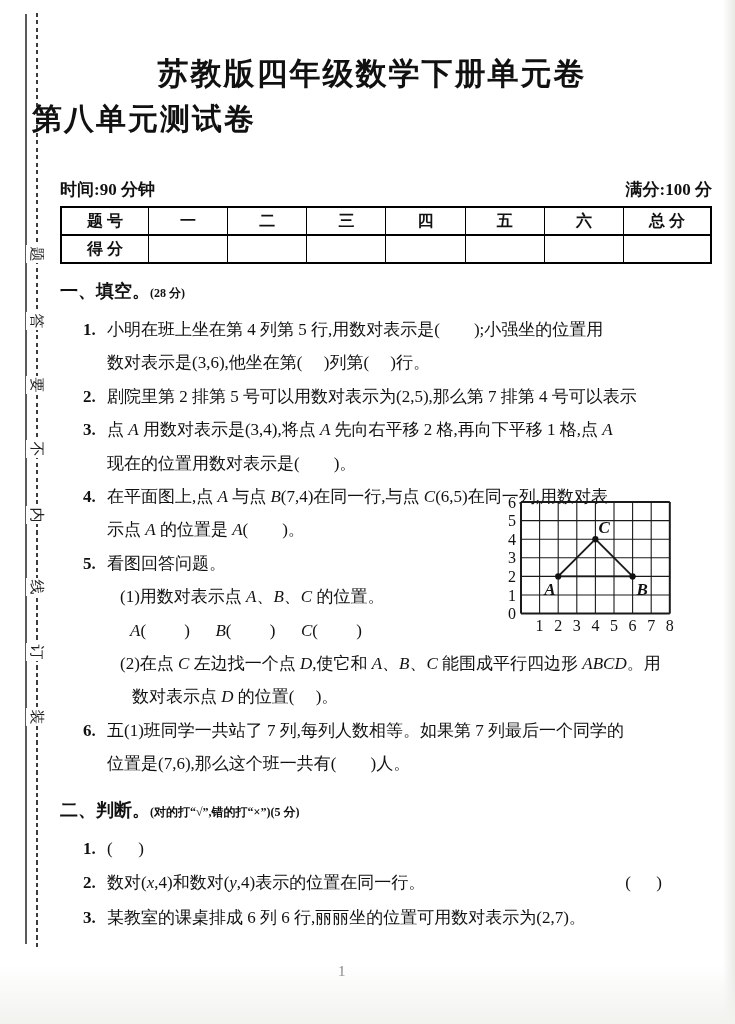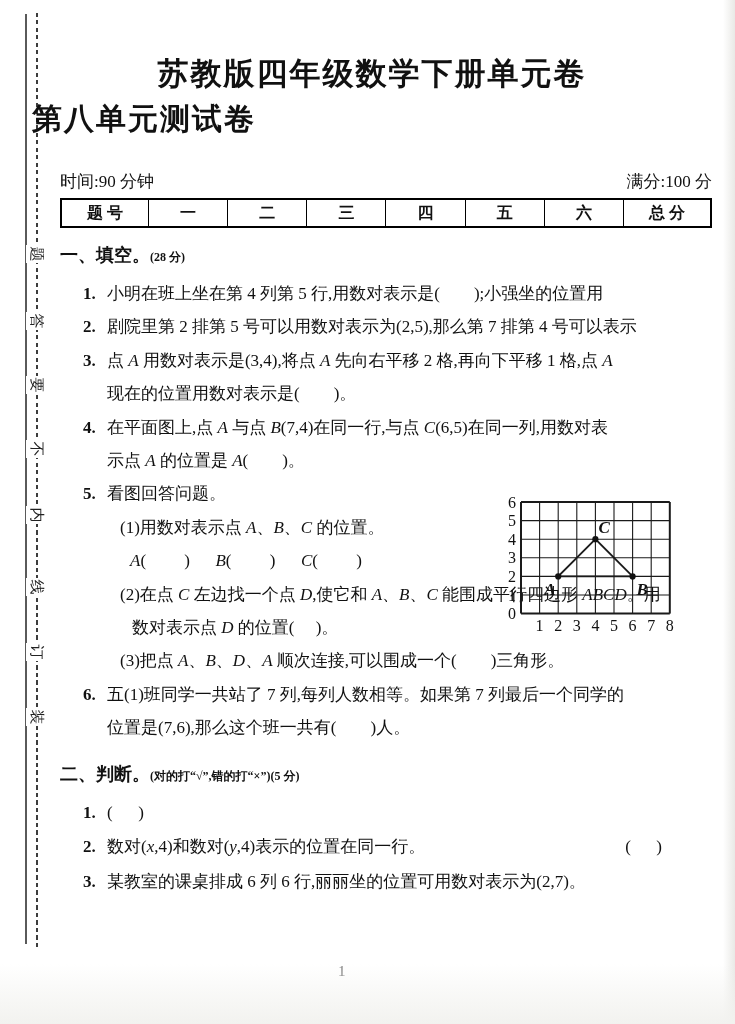--- a/index.html
+++ b/index.html
@@ -17,21 +17,21 @@
   }
   .bchar{
     position:absolute;left:28px;width:18px;height:22px;background:#fff;
     font-size:15px;color:#222;text-align:center;line-height:22px;
     transform:rotate(90deg);
   }
   
   #content{position:absolute;left:60px;top:18px;width:652px;}
   .title1{font-size:31px;line-height:40px;font-weight:700;text-align:center;letter-spacing:2px;margin-left:-28px;margin-top:36px;}
   .title2{font-size:30px;line-height:40px;font-weight:700;text-align:left;letter-spacing:2px;margin-left:-28px;margin-top:5px;}
-  .inforow{display:flex;justify-content:space-between;margin-top:32px;font-size:17px;line-height:22px;font-weight:400;}
+  .inforow{display:flex;justify-content:space-between;margin-top:40px;font-size:17px;line-height:22px;font-weight:700;}
   
   table.score{border-collapse:collapse;width:652px;margin-top:5px;table-layout:fixed;}
   table.score td{
     border:1.5px solid #000;height:26px;text-align:center;vertical-align:middle;
     font-size:16px;font-weight:700;padding:0;
   }
   table.score{border:2.5px solid #000;}
   table.score tr:first-child td{border-bottom:2px solid #000;}
   td.c0{width:86px;} td.c7{width:86px;}
   
@@ -90,31 +90,42 @@
           <tr>
         <td class="c0">题  号</td>
         <td>一</td>
         <td>二</td>
         <td>三</td>
         <td>四</td>
         <td>五</td>
         <td>六</td>
         <td class="c7">总  分</td>
       </tr>
+      <tr>
+        <td class="c0">得  分</td>
+        <td></td>
+        <td></td>
+        <td></td>
+        <td></td>
+        <td></td>
+        <td></td>
+        <td class="c7"></td>
+      </tr>
     </tbody>
       </table>
 
     <div class="sec-head">
       <span class="sec-main">一、填空。</span><span class="sec-rest">(28 分)</span>
     </div>
 
     <div class="qarea">
       <div class="q">
         <span class="qnum">1.</span>
         <div class="line">小明在班上坐在第 4 列第 5 行,用数对表示是(        );小强坐的位置用</div>
+        <div class="line">数对表示是(3,6),他坐在第(     )列第(     )行。</div>
       </div>
       <div class="q">
         <span class="qnum">2.</span>
         <div class="line">剧院里第 2 排第 5 号可以用数对表示为(2,5),那么第 7 排第 4 号可以表示</div>
       </div>
       <div class="q">
         <span class="qnum">3.</span>
         <div class="line"><span>点 </span><span class="it">A</span><span> 用数对表示是(3,4),将点 </span><span class="it">A</span><span> 先向右平移 2 格,再向下平移 1 格,点 </span><span class="it">A</span></div>
         <div class="line">现在的位置用数对表示是(        )。</div>
       </div>
@@ -123,21 +134,20 @@
         <div class="line"><span>在平面图上,点 </span><span class="it">A</span><span> 与点 </span><span class="it">B</span><span>(7,4)在同一行,与点 </span><span class="it">C</span><span>(6,5)在同一列,用数对表</span></div>
         <div class="line"><span>示点 </span><span class="it">A</span><span> 的位置是 </span><span class="it">A</span><span>(        )。</span></div>
       </div>
       <div class="q">
         <span class="qnum">5.</span>
         <div class="line">看图回答问题。</div>
         <div class="line sub"><span>(1)用数对表示点 </span><span class="it">A</span><span>、</span><span class="it">B</span><span>、</span><span class="it">C</span><span> 的位置。</span></div>
         <div class="line abc"><span class="it">A</span><span>(         )      </span><span class="it">B</span><span>(         )      </span><span class="it">C</span><span>(         )</span></div>
         <div class="line sub"><span>(2)在点 </span><span class="it">C</span><span> 左边找一个点 </span><span class="it">D</span><span>,使它和 </span><span class="it">A</span><span>、</span><span class="it">B</span><span>、</span><span class="it">C</span><span> 能围成平行四边形 </span><span class="it">ABCD</span><span>。用</span></div>
         <div class="line sub cont"><span>数对表示点 </span><span class="it">D</span><span> 的位置(     )。</span></div>
-        <div class="line sub"><span>(3)把点 </span><span class="it">A</span><span>、</span><span class="it">B</span><span>、</span><span class="it">D</span><span>、</span><span class="it">A</span><span> 顺次连接,可以围成一个(        )三角形。</span></div>
       </div>
       <div class="q">
         <span class="qnum">6.</span>
         <div class="line">五(1)班同学一共站了 7 列,每列人数相等。如果第 7 列最后一个同学的</div>
         <div class="line">位置是(7,6),那么这个班一共有(        )人。</div>
       </div>
     </div>
 
     <div class="figure"><svg width="185" height="145">
           <line x1="26" y1="6" x2="26" y2="117.60000000000001" stroke="#1a1a1a" stroke-width="2"></line>

